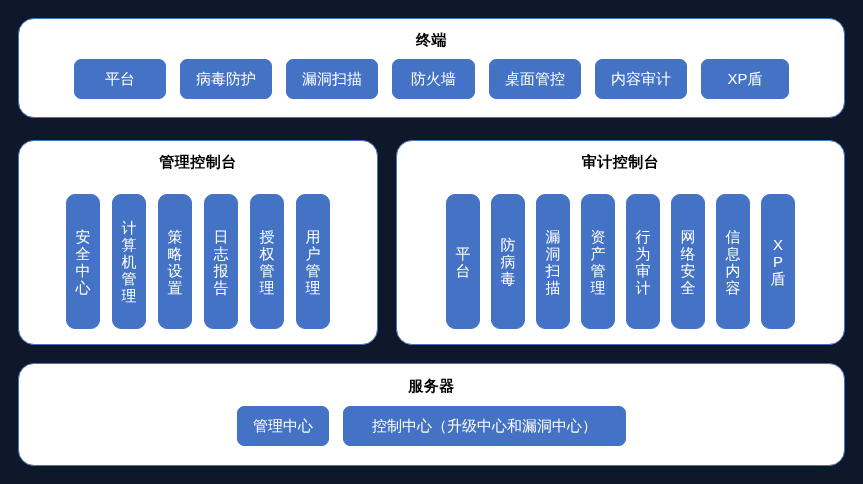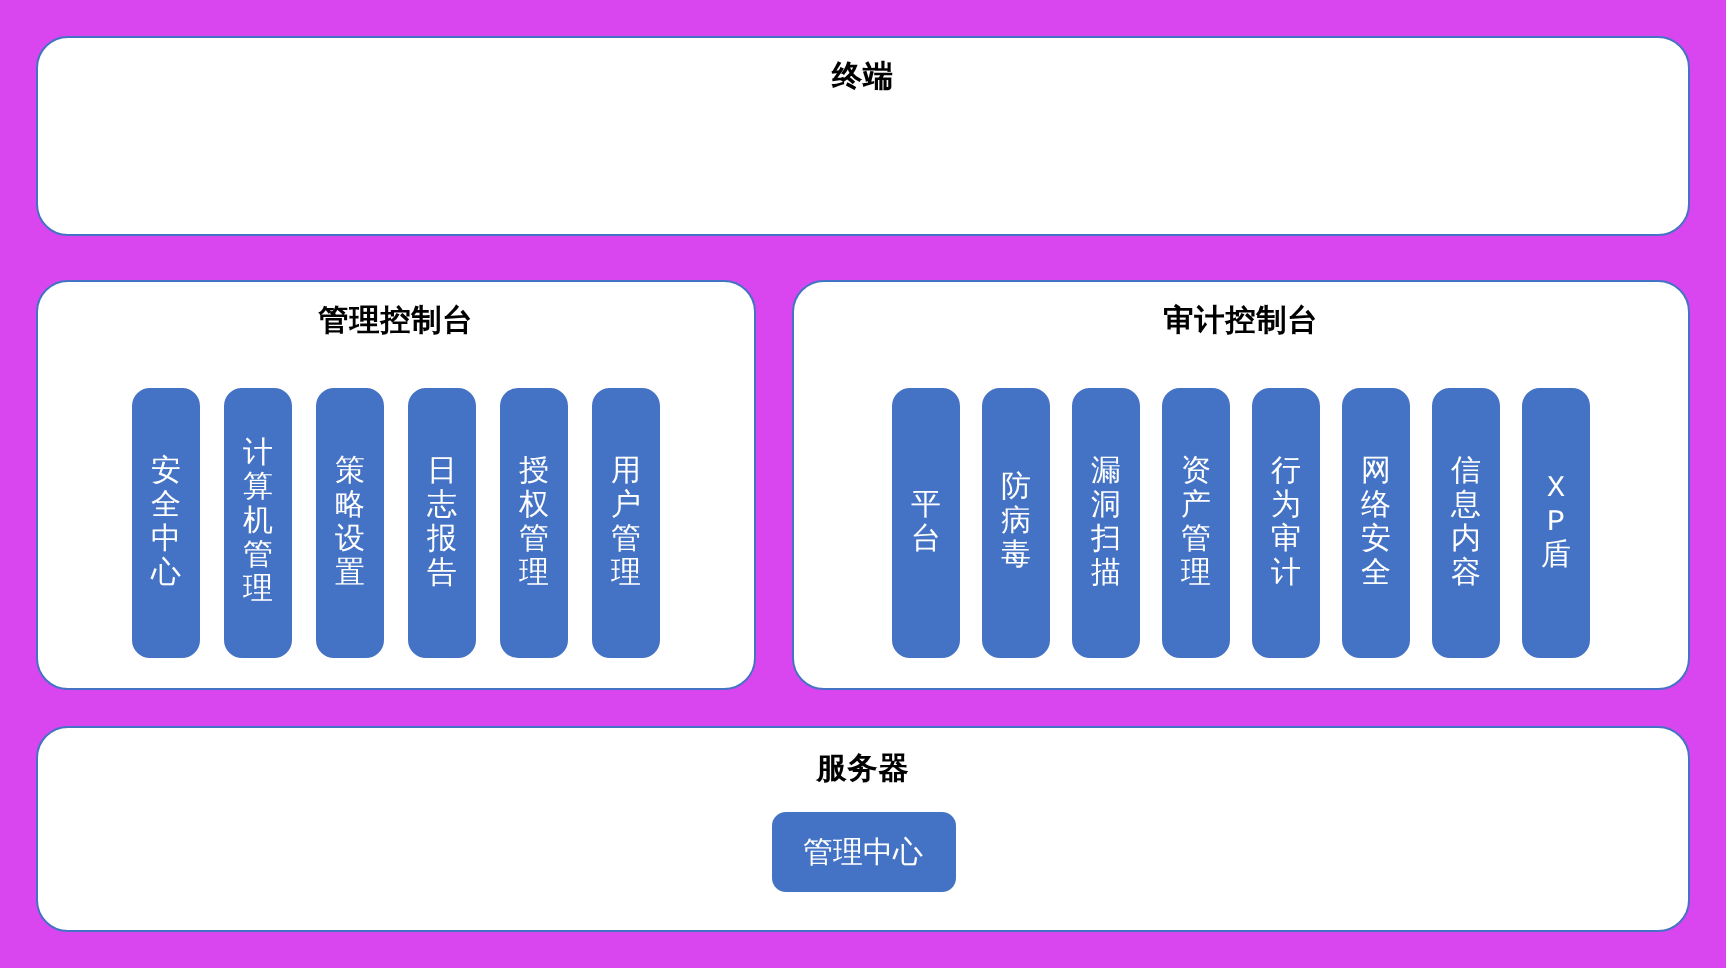--- a/index.html
+++ b/index.html
@@ -10,22 +10,21 @@
   body {
     width: 863px;
     height: 484px;
     font-family: "Liberation Sans", "DejaVu Sans", sans-serif;
     overflow: hidden;
   }
   #canvas {
     position: relative;
     width: 863px;
     height: 484px;
-    background: #d946ef;
-    font-family: Liberation Mono, monospace;
+    background: #0f172a;
   }
 
   
   .group {
     position: absolute;
     box-sizing: border-box;
     background: #ffffff;
     border: 1.4px solid #4472C4;
     border-radius: 16px;
   }
@@ -109,20 +108,29 @@
   #row-server { left: 18px; top: 406px; width: 827px; height: 40px; justify-content: center; gap: 14px; border-radius: 18px; }
 </style>
 </head>
 <body>
 
 <div id="canvas">
 
   <div class="group" id="grp-terminal">
     <div class="group-title">终端</div>
   </div>
+  <div class="chip-row" id="row-terminal">
+    <div class="chip" style="width:92px">平台</div>
+    <div class="chip" style="width:92px">病毒防护</div>
+    <div class="chip" style="width:92px">漏洞扫描</div>
+    <div class="chip" style="width:83px">防火墙</div>
+    <div class="chip" style="width:92px">桌面管控</div>
+    <div class="chip" style="width:92px">内容审计</div>
+    <div class="chip" style="width:88px">XP盾</div>
+  </div>
 
   <div class="group" id="grp-manage">
     <div class="group-title">管理控制台</div>
   </div>
   <div class="vchip-row" id="row-manage">
     <div class="vchip">
       <span>安</span>
       <span>全</span>
       <span>中</span>
       <span>心</span>
@@ -208,15 +216,16 @@
       <span>P</span>
       <span>盾</span>
     </div>
   </div>
 
   <div class="group" id="grp-server">
     <div class="group-title">服务器</div>
   </div>
   <div class="chip-row" id="row-server">
     <div class="chip" style="width:92px">管理中心</div>
+    <div class="chip" style="width:283px">控制中心（升级中心和漏洞中心）</div>
   </div>
 
 </div>
 
 </body></html>

